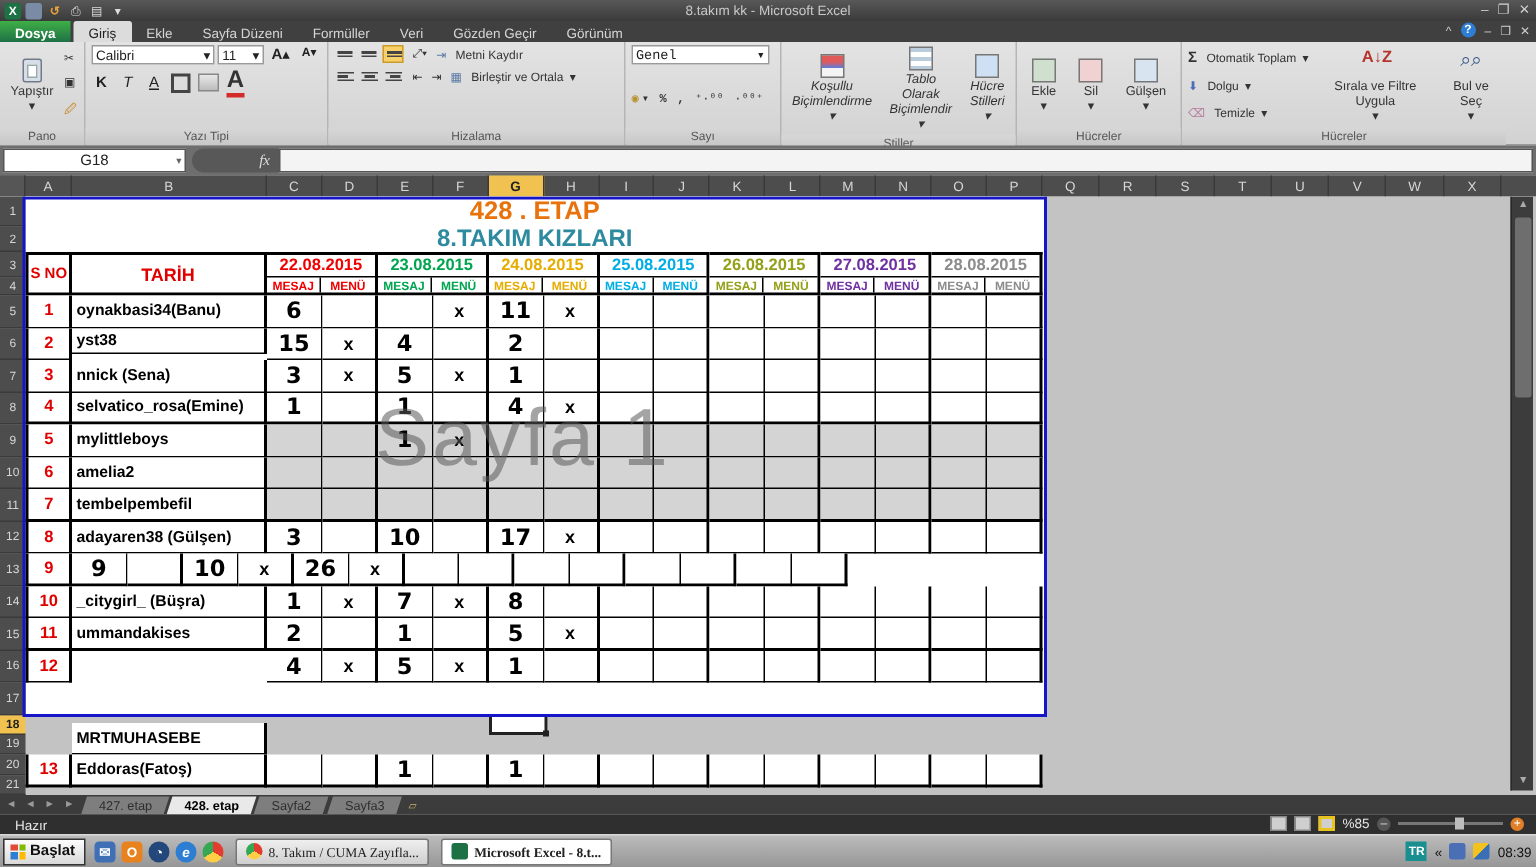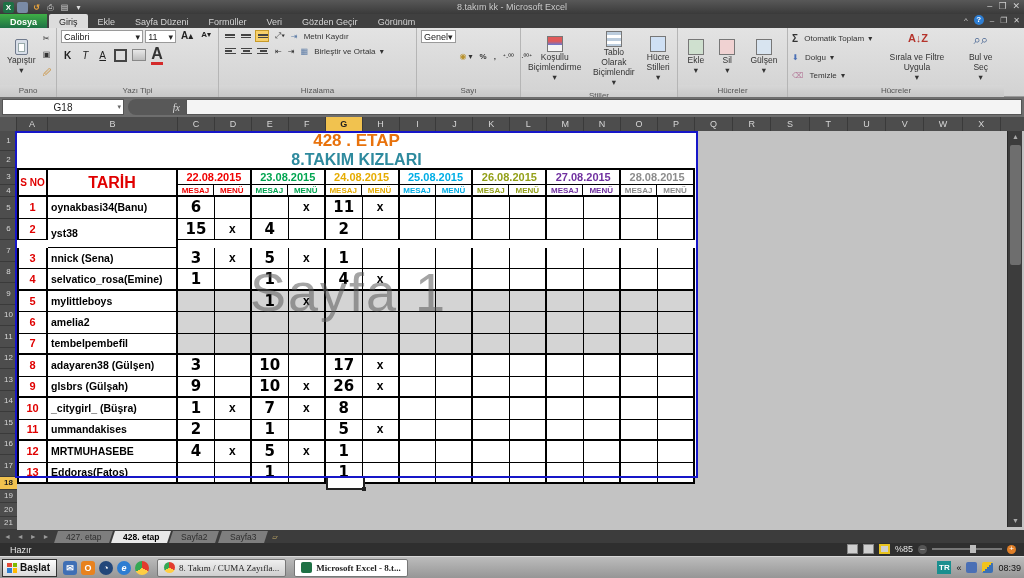--- a/index.html
+++ b/index.html
@@ -239,42 +239,42 @@
           </div>
           <div class="mini">⇤</div>
           <div class="mini">⇥</div>
           <div class="mini"><span style="color:#5b7ba6">▦</span>&nbsp;<span>Birleştir ve Ortala</span>&nbsp;▾</div>
         </div>
       </div>
       <div class="glabel">Hizalama</div>
     </div>
 
     <div class="rgroup" style="width:104px">
-      <div class="gbody" style="flex-direction:row; gap:4px;">
+      <div class="gbody" style="flex-direction:column; gap:18px;font-family:Liberation Mono, monospace;">
         <div class="combo" style="width:92px">
             <span>Genel</span>
             <span>▾</span>
           </div>
         <div style="display:flex; gap:7px; align-items:center;">
           <div class="mini"><span style="color:#b8912c">◉</span>▾</div>
           <div class="mini">
               <b>%</b>
             </div>
           <div class="mini">
               <b>,</b>
             </div>
           <div class="mini">⁺·⁰⁰</div>
           <div class="mini">·⁰⁰⁺</div>
         </div>
       </div>
       <div class="glabel">Sayı</div>
     </div>
 
     <div class="rgroup" style="width:157px">
-      <div class="gbody" style="justify-content:space-around;">
+      <div class="gbody" style="justify-content:space-around;font-style:italic;">
         <div class="bigbtn">
           <div class="square-ic" style="background:linear-gradient(#e05a5a 30%,#5a7de0 60%,#f4f4f4 60%)"></div>
           <span>Koşullu Biçimlendirme</span>
             <span>▾</span>
         </div>
         <div class="bigbtn">
           <div class="square-ic" style="background:repeating-linear-gradient(#bcd 0 3px,#fff 3px 6px)"></div>
           <span>Tablo Olarak Biçimlendir</span>
             <span>▾</span>
         </div>
@@ -396,21 +396,21 @@
       </div>
     <div id="table">
         <div class="trow">
           <div class="tc " style="width: 679px; height: 20px; background: rgb(255, 255, 255); color: rgb(232, 114, 12); font-weight: bold; font-size: 17px;">428 . ETAP</div>
         </div>
         <div class="trow">
           <div class="tc " style="width: 679px; height: 17px; background: rgb(255, 255, 255); color: rgb(46, 138, 158); font-weight: bold; font-size: 16px;">8.TAKIM KIZLARI</div>
         </div>
         <div class="trow">
           <div class="tc sno" style="width: 31px; height: 29px; background: rgb(255, 255, 255); border-width: 2px; font-size: 10px; color: rgb(224, 0, 0);">S NO</div>
-          <div class="tc sno" style="width: 130px; height: 29px; background: rgb(255, 255, 255); border-width: 2px 2px 2px 0px; font-size: 16px; color: rgb(224, 0, 0);">TARİH</div>
+          <div class="tc sno" style="width: 130px; height: 29px; background: rgb(255, 255, 255); border-width: 2px 2px 2px 0px; font-size: 12px; color: rgb(224, 0, 0);">TARİH</div>
           <div style="width: 73.86px; height: 29px; background: rgb(255, 255, 255); border-top: 2px solid rgb(0, 0, 0); border-right: 2px solid rgb(0, 0, 0); border-bottom: 2px solid rgb(0, 0, 0); border-image: initial; border-left: none; display: flex; flex-direction: column;">
             <div style="height: 15px; display: flex; align-items: center; justify-content: center; font-weight: bold; font-size: 11px; border-bottom: 1px solid rgb(0, 0, 0); color: rgb(240, 0, 0);">22.08.2015</div>
             <div style="flex: 1 1 0%; display: flex;">
               <div style="width: 50%; display: flex; align-items: center; justify-content: center; font-weight: bold; font-size: 8px; color: rgb(240, 0, 0); border-right: 1px solid rgb(0, 0, 0);">MESAJ</div>
               <div style="width: 50%; display: flex; align-items: center; justify-content: center; font-weight: bold; font-size: 8px; color: rgb(240, 0, 0);">MENÜ</div>
             </div>
           </div>
           <div style="width: 73.86px; height: 29px; background: rgb(255, 255, 255); border-top: 2px solid rgb(0, 0, 0); border-right: 2px solid rgb(0, 0, 0); border-bottom: 2px solid rgb(0, 0, 0); border-image: initial; border-left: none; display: flex; flex-direction: column;">
             <div style="height: 15px; display: flex; align-items: center; justify-content: center; font-weight: bold; font-size: 11px; border-bottom: 1px solid rgb(0, 0, 0); color: rgb(0, 165, 80);">23.08.2015</div>
             <div style="flex: 1 1 0%; display: flex;">
@@ -467,21 +467,21 @@
           <div class="tc num" style="width: 36.93px; height: 21.5px; background: rgb(255, 255, 255); border-width: 0px 2px 1px 0px;"></div>
           <div class="tc num" style="width: 36.93px; height: 21.5px; background: rgb(255, 255, 255); border-width: 0px 1px 1px 0px;"></div>
           <div class="tc num" style="width: 36.93px; height: 21.5px; background: rgb(255, 255, 255); border-width: 0px 2px 1px 0px;"></div>
           <div class="tc num" style="width: 36.93px; height: 21.5px; background: rgb(255, 255, 255); border-width: 0px 1px 1px 0px;"></div>
           <div class="tc num" style="width: 36.93px; height: 21.5px; background: rgb(255, 255, 255); border-width: 0px 2px 1px 0px;"></div>
           <div class="tc num" style="width: 36.93px; height: 21.5px; background: rgb(255, 255, 255); border-width: 0px 1px 1px 0px;"></div>
           <div class="tc num" style="width: 36.93px; height: 21.5px; background: rgb(255, 255, 255); border-width: 0px 2px 1px 0px;"></div>
         </div>
         <div class="trow">
           <div class="tc sno" style="width: 31px; height: 21.5px; background: rgb(255, 255, 255); border-width: 0px 2px 1px;">2</div>
-          <div class="tc name" style="width: 130px; height: 29px; background: rgb(255, 255, 255); border-width: 0px 2px 1px 0px;">yst38</div>
+          <div class="tc name" style="width: 130px; height: 17px; background: rgb(255, 255, 255); border-width: 0px 2px 1px 0px;">yst38</div>
           <div class="tc num" style="width: 36.93px; height: 21.5px; background: rgb(255, 255, 255); border-width: 0px 1px 1px 0px;">15</div>
           <div class="tc xmark" style="width: 36.93px; height: 21.5px; background: rgb(255, 255, 255); border-width: 0px 2px 1px 0px;">x</div>
           <div class="tc num" style="width: 36.93px; height: 21.5px; background: rgb(255, 255, 255); border-width: 0px 1px 1px 0px;">4</div>
           <div class="tc num" style="width: 36.93px; height: 21.5px; background: rgb(255, 255, 255); border-width: 0px 2px 1px 0px;"></div>
           <div class="tc num" style="width: 36.93px; height: 21.5px; background: rgb(255, 255, 255); border-width: 0px 1px 1px 0px;">2</div>
           <div class="tc num" style="width: 36.93px; height: 21.5px; background: rgb(255, 255, 255); border-width: 0px 2px 1px 0px;"></div>
           <div class="tc num" style="width: 36.93px; height: 21.5px; background: rgb(255, 255, 255); border-width: 0px 1px 1px 0px;"></div>
           <div class="tc num" style="width: 36.93px; height: 21.5px; background: rgb(255, 255, 255); border-width: 0px 2px 1px 0px;"></div>
           <div class="tc num" style="width: 36.93px; height: 21.5px; background: rgb(255, 255, 255); border-width: 0px 1px 1px 0px;"></div>
           <div class="tc num" style="width: 36.93px; height: 21.5px; background: rgb(255, 255, 255); border-width: 0px 2px 1px 0px;"></div>
@@ -593,21 +593,20 @@
           <div class="tc num" style="width: 36.93px; height: 21.5px; background: rgb(255, 255, 255); border-width: 0px 2px 1px 0px;"></div>
           <div class="tc num" style="width: 36.93px; height: 21.5px; background: rgb(255, 255, 255); border-width: 0px 1px 1px 0px;"></div>
           <div class="tc num" style="width: 36.93px; height: 21.5px; background: rgb(255, 255, 255); border-width: 0px 2px 1px 0px;"></div>
           <div class="tc num" style="width: 36.93px; height: 21.5px; background: rgb(255, 255, 255); border-width: 0px 1px 1px 0px;"></div>
           <div class="tc num" style="width: 36.93px; height: 21.5px; background: rgb(255, 255, 255); border-width: 0px 2px 1px 0px;"></div>
           <div class="tc num" style="width: 36.93px; height: 21.5px; background: rgb(255, 255, 255); border-width: 0px 1px 1px 0px;"></div>
           <div class="tc num" style="width: 36.93px; height: 21.5px; background: rgb(255, 255, 255); border-width: 0px 2px 1px 0px;"></div>
         </div>
         <div class="trow">
           <div class="tc sno" style="width: 31px; height: 21.5px; background: rgb(255, 255, 255); border-width: 0px 2px 2px;">9</div>
-          <div class="tc name" style="width: 130px; height: 21.5px; background: rgb(255, 255, 255); border-width: 0px 2px 2px 0px;">glsbrs (Gülşah)</div>
           <div class="tc num" style="width: 36.93px; height: 21.5px; background: rgb(255, 255, 255); border-width: 0px 1px 2px 0px;">9</div>
           <div class="tc num" style="width: 36.93px; height: 21.5px; background: rgb(255, 255, 255); border-width: 0px 2px 2px 0px;"></div>
           <div class="tc num" style="width: 36.93px; height: 21.5px; background: rgb(255, 255, 255); border-width: 0px 1px 2px 0px;">10</div>
           <div class="tc xmark" style="width: 36.93px; height: 21.5px; background: rgb(255, 255, 255); border-width: 0px 2px 2px 0px;">x</div>
           <div class="tc num" style="width: 36.93px; height: 21.5px; background: rgb(255, 255, 255); border-width: 0px 1px 2px 0px;">26</div>
           <div class="tc xmark" style="width: 36.93px; height: 21.5px; background: rgb(255, 255, 255); border-width: 0px 2px 2px 0px;">x</div>
           <div class="tc num" style="width: 36.93px; height: 21.5px; background: rgb(255, 255, 255); border-width: 0px 1px 2px 0px;"></div>
           <div class="tc num" style="width: 36.93px; height: 21.5px; background: rgb(255, 255, 255); border-width: 0px 2px 2px 0px;"></div>
           <div class="tc num" style="width: 36.93px; height: 21.5px; background: rgb(255, 255, 255); border-width: 0px 1px 2px 0px;"></div>
           <div class="tc num" style="width: 36.93px; height: 21.5px; background: rgb(255, 255, 255); border-width: 0px 2px 2px 0px;"></div>
@@ -647,21 +646,21 @@
           <div class="tc num" style="width: 36.93px; height: 21.5px; background: rgb(255, 255, 255); border-width: 0px 2px 2px 0px;"></div>
           <div class="tc num" style="width: 36.93px; height: 21.5px; background: rgb(255, 255, 255); border-width: 0px 1px 2px 0px;"></div>
           <div class="tc num" style="width: 36.93px; height: 21.5px; background: rgb(255, 255, 255); border-width: 0px 2px 2px 0px;"></div>
           <div class="tc num" style="width: 36.93px; height: 21.5px; background: rgb(255, 255, 255); border-width: 0px 1px 2px 0px;"></div>
           <div class="tc num" style="width: 36.93px; height: 21.5px; background: rgb(255, 255, 255); border-width: 0px 2px 2px 0px;"></div>
           <div class="tc num" style="width: 36.93px; height: 21.5px; background: rgb(255, 255, 255); border-width: 0px 1px 2px 0px;"></div>
           <div class="tc num" style="width: 36.93px; height: 21.5px; background: rgb(255, 255, 255); border-width: 0px 2px 2px 0px;"></div>
         </div>
         <div class="trow">
           <div class="tc sno" style="width: 31px; height: 21.5px; background: rgb(255, 255, 255); border-width: 0px 2px 1px;">12</div>
-          <div class="tc name" style="width: 130px; height: 21.5px; background: rgb(255, 255, 255); border-width: 0px 2px 1px 0px;">MRTMUHASEBE</div>
+          <div class="tc name" style="width: 130px; height: 21.5px; background: rgb(255, 255, 255); border-width: 0px 2px 1px 0px; margin-top: 48px;">MRTMUHASEBE</div>
           <div class="tc num" style="width: 36.93px; height: 21.5px; background: rgb(255, 255, 255); border-width: 0px 1px 1px 0px;">4</div>
           <div class="tc xmark" style="width: 36.93px; height: 21.5px; background: rgb(255, 255, 255); border-width: 0px 2px 1px 0px;">x</div>
           <div class="tc num" style="width: 36.93px; height: 21.5px; background: rgb(255, 255, 255); border-width: 0px 1px 1px 0px;">5</div>
           <div class="tc xmark" style="width: 36.93px; height: 21.5px; background: rgb(255, 255, 255); border-width: 0px 2px 1px 0px;">x</div>
           <div class="tc num" style="width: 36.93px; height: 21.5px; background: rgb(255, 255, 255); border-width: 0px 1px 1px 0px;">1</div>
           <div class="tc num" style="width: 36.93px; height: 21.5px; background: rgb(255, 255, 255); border-width: 0px 2px 1px 0px;"></div>
           <div class="tc num" style="width: 36.93px; height: 21.5px; background: rgb(255, 255, 255); border-width: 0px 1px 1px 0px;"></div>
           <div class="tc num" style="width: 36.93px; height: 21.5px; background: rgb(255, 255, 255); border-width: 0px 2px 1px 0px;"></div>
           <div class="tc num" style="width: 36.93px; height: 21.5px; background: rgb(255, 255, 255); border-width: 0px 1px 1px 0px;"></div>
           <div class="tc num" style="width: 36.93px; height: 21.5px; background: rgb(255, 255, 255); border-width: 0px 2px 1px 0px;"></div>

